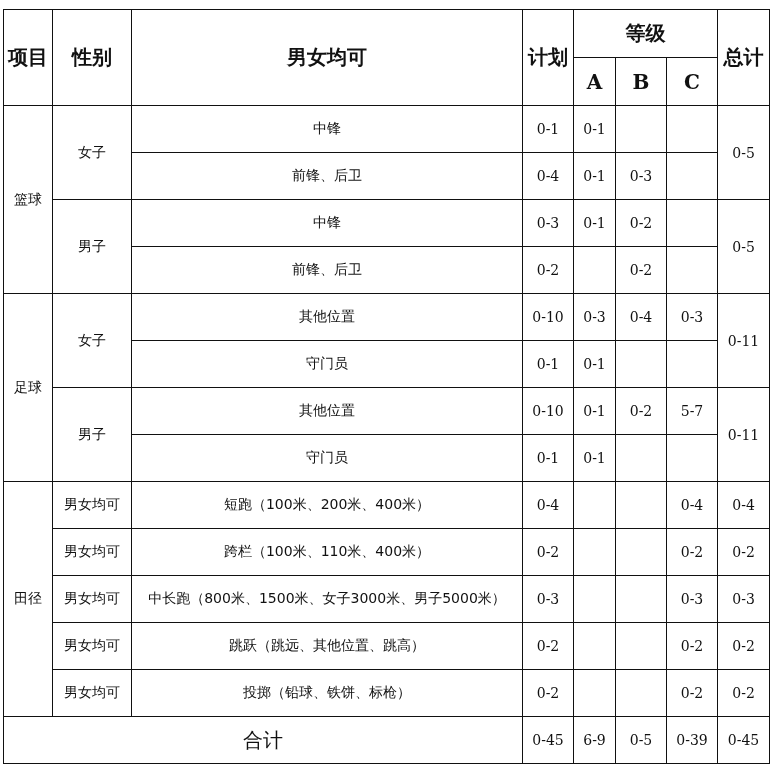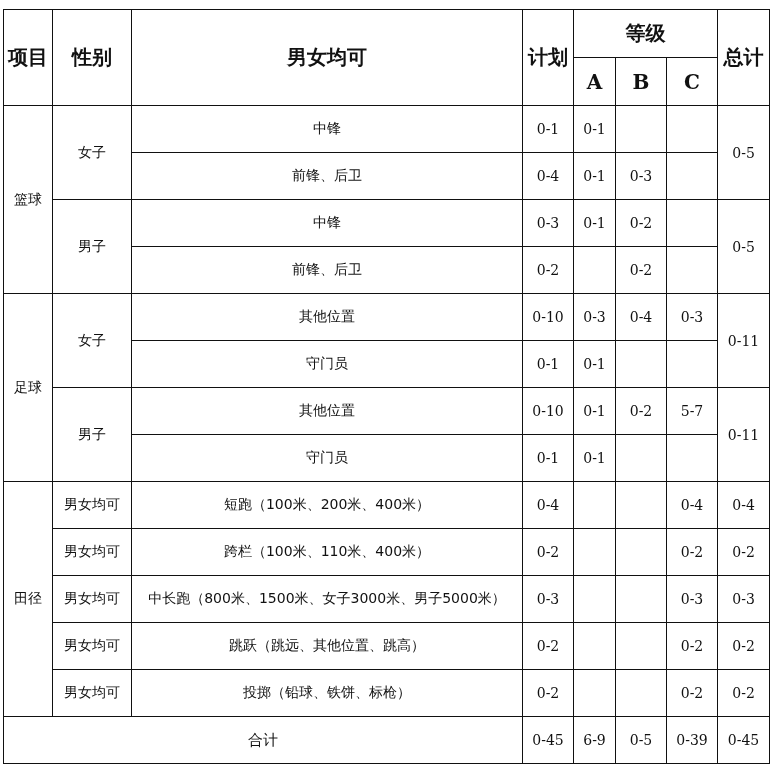--- a/index.html
+++ b/index.html
@@ -155,21 +155,21 @@
       <td>男女均可</td>
       <td>投掷（铅球、铁饼、标枪）</td>
       <td class="num">0-2</td>
       <td class="num"></td>
       <td class="num"></td>
       <td class="num">0-2</td>
       <td class="num">0-2</td>
     </tr>
 
     <tr class="r48">
-      <td colspan="3" class="bold" style="font-size:15px">合计</td>
+      <td colspan="3" class="bold" style="font-size:20px">合计</td>
       <td class="num bold">0-45</td>
       <td class="num bold">6-9</td>
       <td class="num bold">0-5</td>
       <td class="num bold">0-39</td>
       <td class="num bold">0-45</td>
     </tr>
   </tbody>
 </table>
 
 </body></html>

